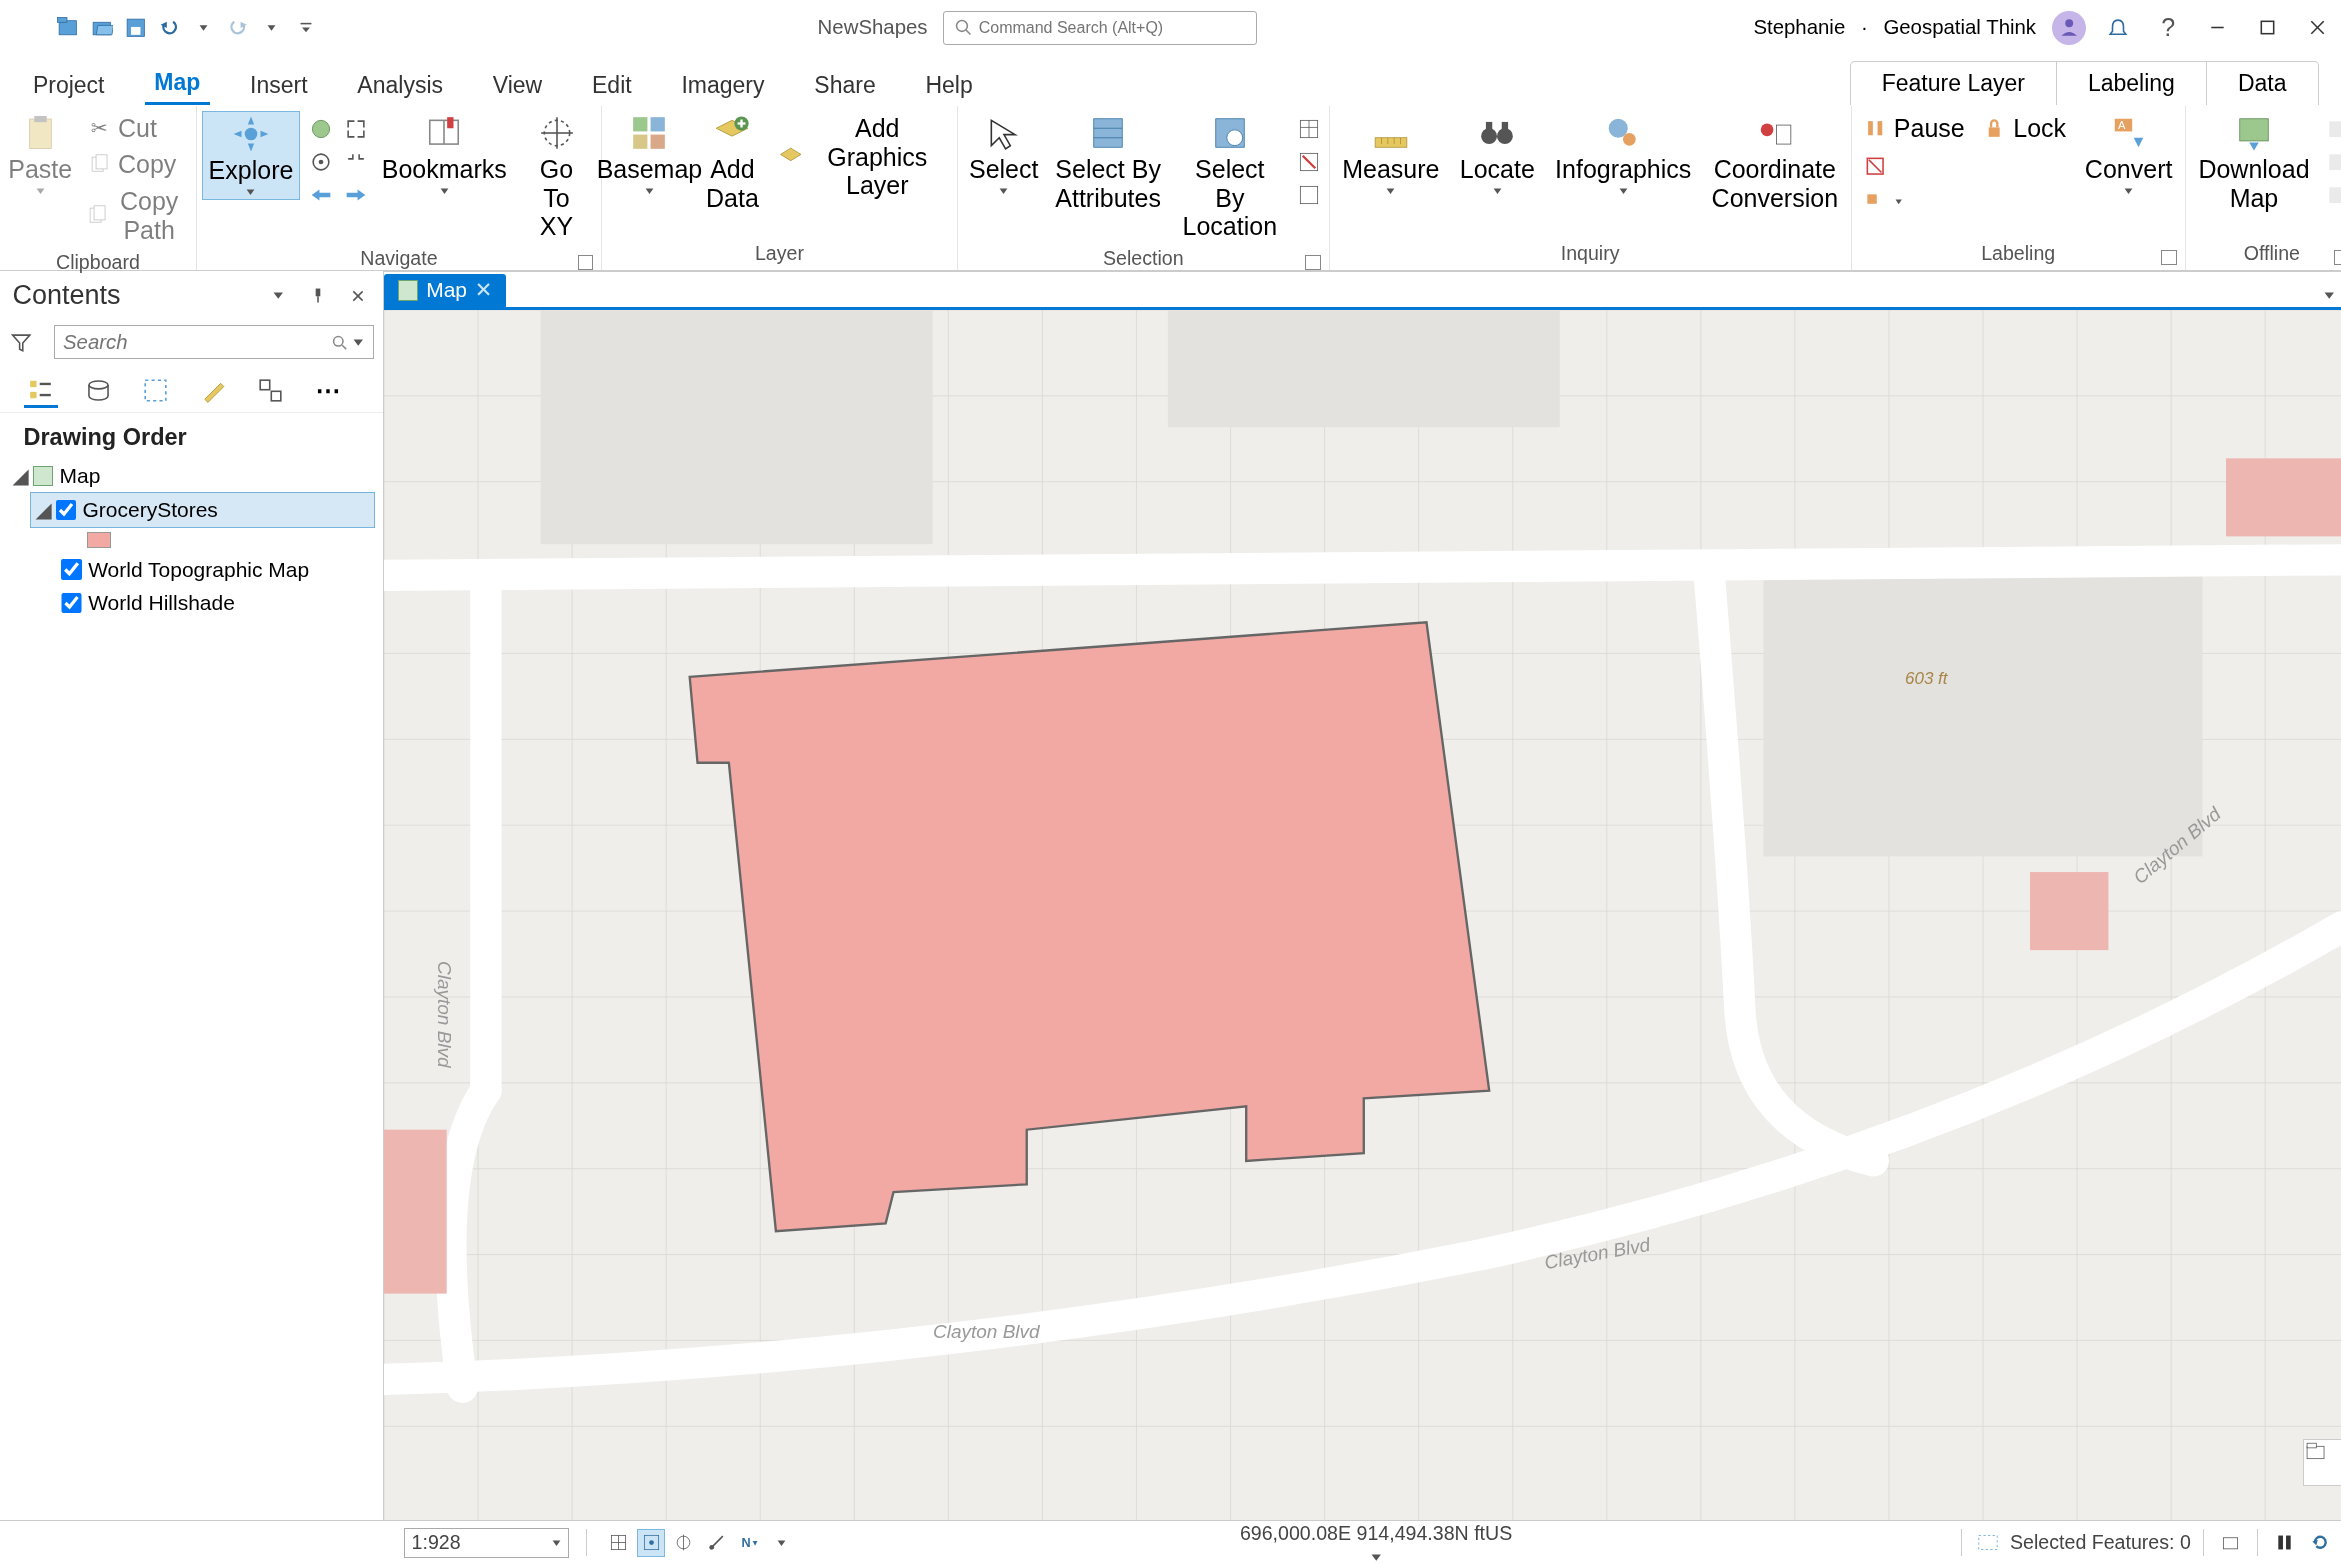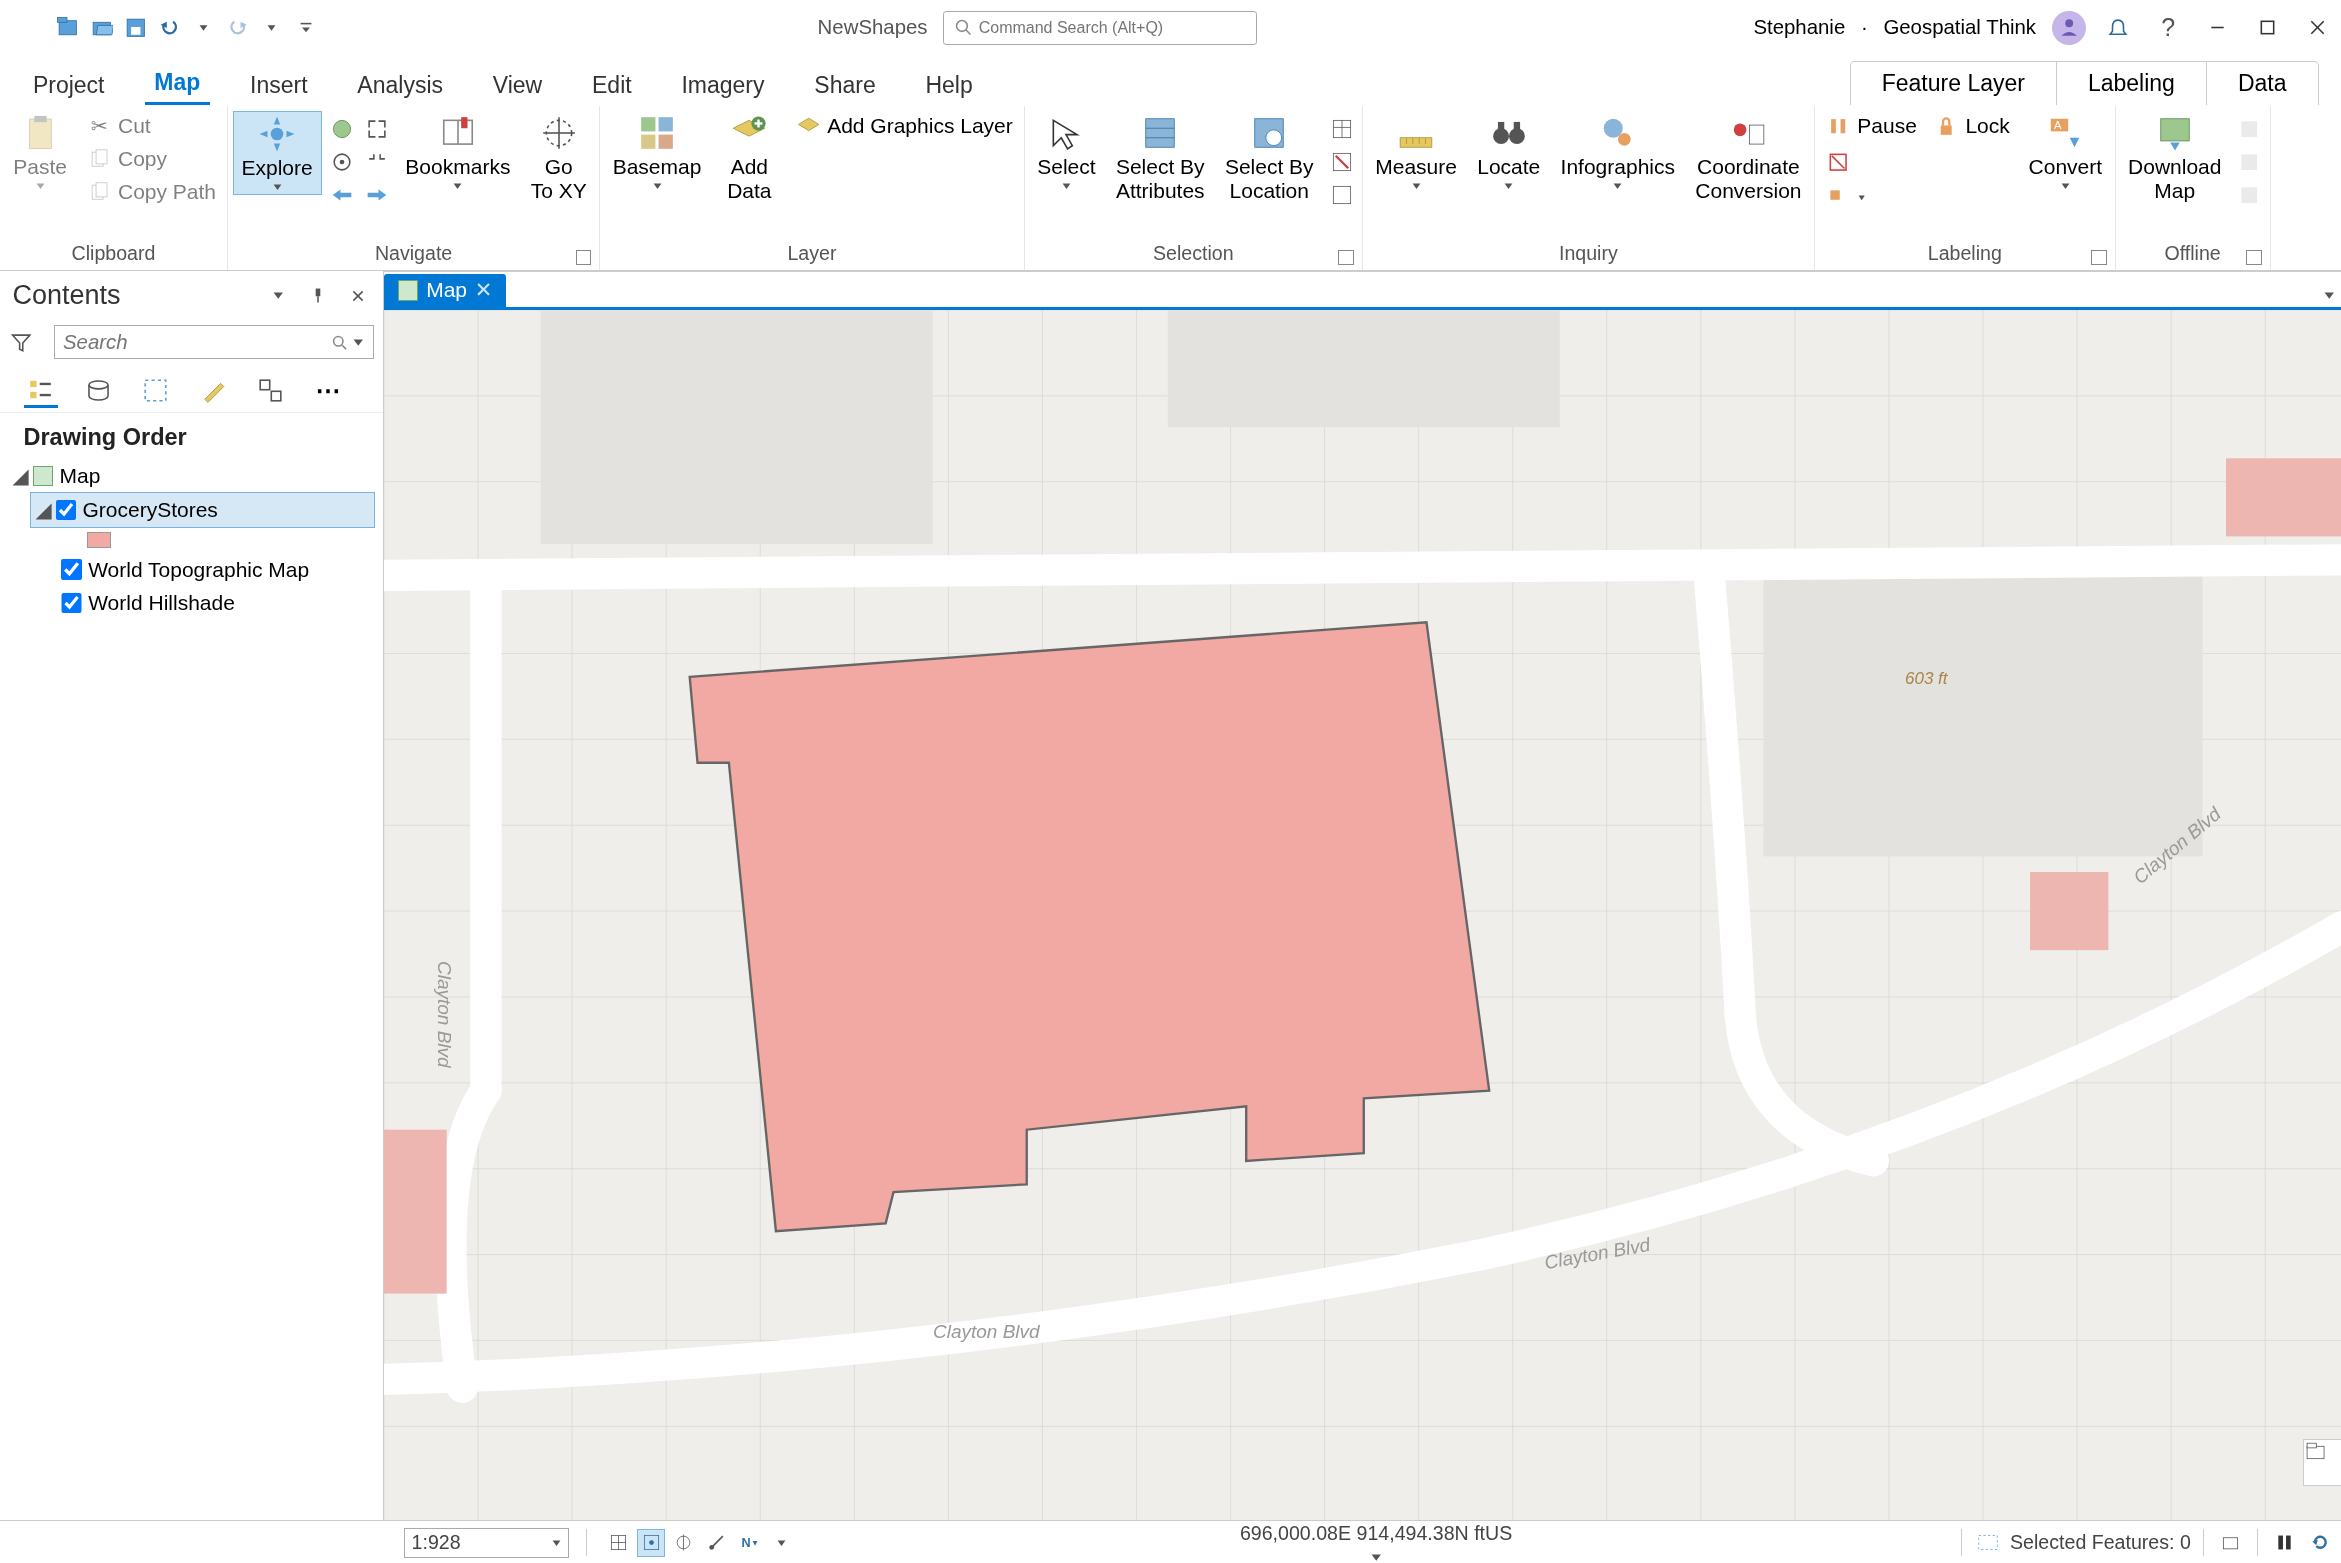--- a/index.html
+++ b/index.html
@@ -28,21 +28,21 @@
 
 .ribbon { height:165px; display:flex; border-bottom:0.8px solid #ccc; background:#fff; }
 .ribbon-group { display:flex; flex-direction:column; border-right:0.8px solid #e5e5e5; padding:4.7px 4.7px 0 4.7px; }
 .ribbon-body { flex:1; display:flex; align-items:flex-start; gap:4.7px; }
 .ribbon-title { text-align:center; color:#555; font-size:19.6px; padding:3.1px 0 4.7px; position:relative;}
 .ribbon-launcher { position:absolute; right:3.1px; bottom:4.7px; width:15.7px; height:15.7px; border:0.8px solid #888; }
 .rbtn { display:flex; flex-direction:column; align-items:center; justify-content:flex-start; padding:3.1px 7.8px; text-align:center; gap:3.1px; min-width:71px; }
 .rbtn.row { flex-direction:row; min-width:auto; justify-content:flex-start; gap:6.3px; padding:3.1px 6.3px; }
 .rbtn .ic { width:38px; height:38px; display:flex; align-items:center; justify-content:center; }
 .rbtn .ic.sm { width:25px; height:25px; }
-.rbtn .lbl { font-size:21px; line-height:1.15; }
+.rbtn .lbl { font-size:25px; line-height:1.15; }
 .rbtn.active { background:#cce5f6; border:0.8px solid #7ab8e0; }
 .vstack { display:flex; flex-direction:column; gap:1.6px; }
 
 
 .workspace { flex:1; display:flex; min-height:0; }
 
 
 .contents-pane { width:384px; border-right:0.8px solid #ccc; display:flex; flex-direction:column; background:#fff; }
 .pane-header { display:flex; align-items:center; padding:9.4px 12.5px; gap:15px; }
 .pane-title { font-size:27px; color:#333; flex:1; }

